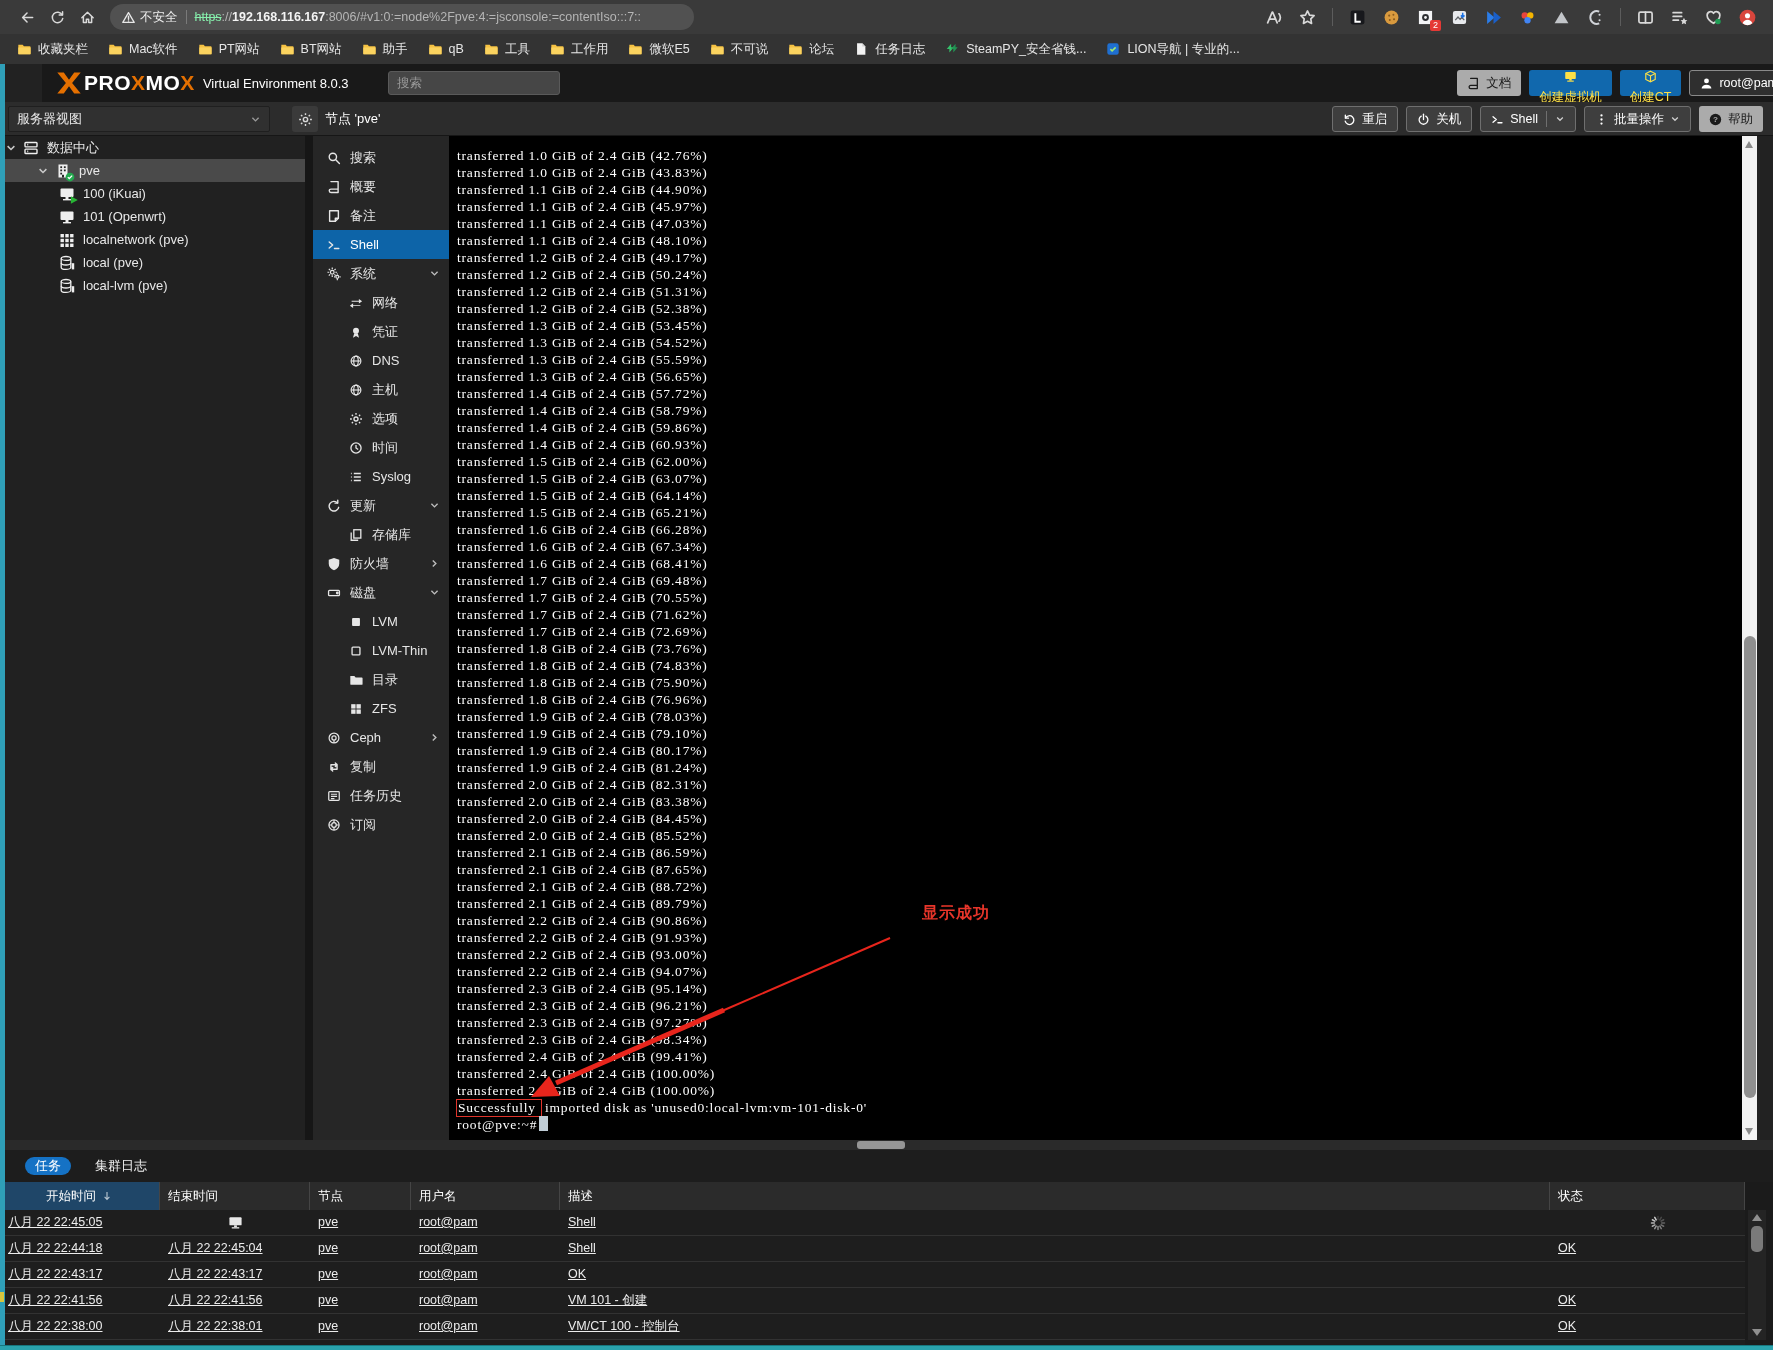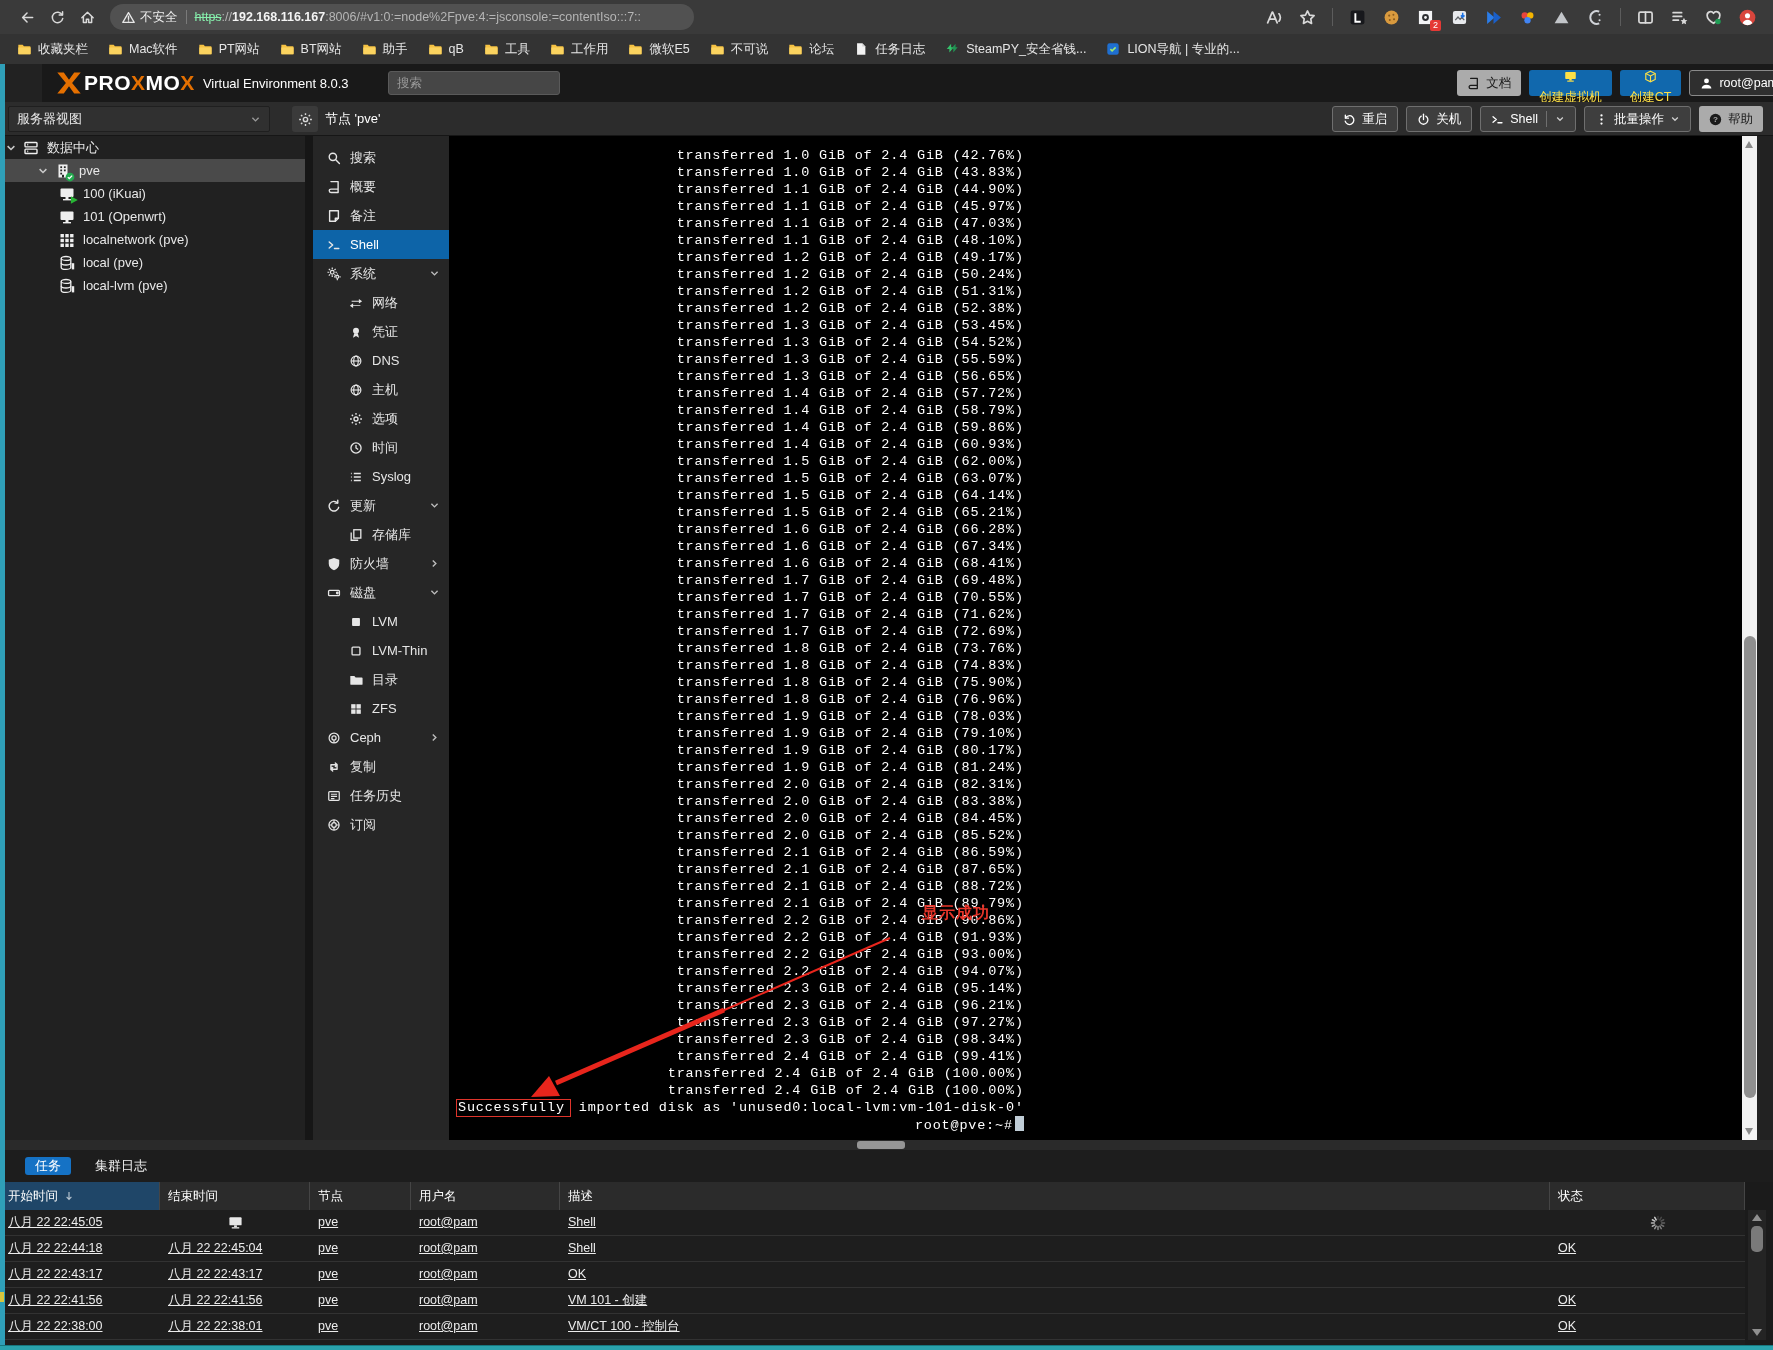--- a/index.html
+++ b/index.html
@@ -84,22 +84,22 @@
   .menu-panel{position:absolute;left:313px;top:136px;width:136px;height:1004px;background:#262626;
               color:#e6e6e6;font-size:13px;padding-top:7px;box-sizing:border-box;}
   .menu-item{position:relative;height:29px;display:flex;align-items:center;gap:9px;padding-left:14px;white-space:nowrap;}
   .menu-item.lvl1{padding-left:36px;}
   .menu-item.selected{background:#0d64a8;color:#fff;}
   .menu-item .icon{color:#e6e6e6;}
   .menu-item .chev{position:absolute;right:9px;width:11px;height:11px;color:#bdbdbd;}
 
   
   .console{position:absolute;left:449px;top:136px;width:1293px;height:1004px;background:#000;overflow:hidden;}
-  .term{position:absolute;left:8px;top:11px;font-family:Liberation Mono, monospace;
-        font-size:13.5px;line-height:17px;letter-spacing:.8px;color:#fff;white-space:pre;text-align:right;}
+  .term{position:absolute;left:8px;top:11px;font-family:Liberation Serif, serif;
+        font-size:13.5px;line-height:17px;letter-spacing:.8px;color:#fff;white-space:pre;}
   .term-line{height:17px;}
   .success-box{box-shadow:0 0 0 1px #df342b;padding:0 5px 1px 1px;}
   .cursor{display:inline-block;width:9px;height:15px;background:#c0cdd6;vertical-align:-2px;margin-left:2px;}
   .console-scrollbar{position:absolute;left:1742px;top:136px;width:15px;height:1004px;background:#f2f2f2;}
   .cs-up{position:absolute;left:3px;top:5px;width:0;height:0;border-left:4.5px solid transparent;
          border-right:4.5px solid transparent;border-bottom:7px solid #8a8a8a;}
   .cs-down{position:absolute;left:3px;bottom:5px;width:0;height:0;border-left:4.5px solid transparent;
          border-right:4.5px solid transparent;border-top:7px solid #8a8a8a;}
   .cs-thumb{position:absolute;left:1.5px;top:500px;width:12px;height:462px;background:#8f8f8f;border-radius:6px;}
 
@@ -107,21 +107,21 @@
   .arrow-overlay{position:absolute;left:0;top:0;pointer-events:none;}
   .ann-text{position:absolute;left:922px;top:903px;color:#e8352a;font-size:16px;font-weight:bold;letter-spacing:1px;}
 
   
   .h-splitter{position:absolute;left:0;top:1140px;width:100%;height:10px;background:#2a2a2a;}
   .h-splitter .handle{position:absolute;left:857px;top:1px;width:48px;height:8px;background:#969696;border-radius:3px;}
 
   
   .task-panel{position:absolute;left:0;top:1150px;width:100%;height:195px;background:#1b1b1b;overflow:hidden;}
   .task-tabs{height:32px;display:flex;align-items:center;gap:14px;padding-left:25px;background:#1d1d1d;}
-  .tab{font-size:13px;color:#f0f0f0;padding:0 10px;border-radius:3px;}
+  .tab{font-size:13px;color:#f0f0f0;padding:0 10px;border-radius:12px;}
   .tab.active{background:#1572c5;color:#fff;}
   .task-header{position:absolute;left:0;top:32px;width:1745px;height:28px;background:#2b2b2b;display:flex;
                font-size:12.5px;color:#fff;}
   .th{box-sizing:border-box;border-right:1px solid #454545;padding:0 8px;line-height:28px;display:flex;align-items:center;gap:5px;}
   .th.sorted{background:#1f4668;}
   .th .icon{width:12px;height:12px;}
   .task-rows{position:absolute;left:0;top:60px;width:1745px;}
   .task-row{height:26px;display:flex;font-size:12.5px;color:#ececec;background:#1e1e1e;border-bottom:1px solid #323232;box-sizing:border-box;}
   .td{box-sizing:border-box;padding:8px 8px;line-height:25px;white-space:nowrap;overflow:hidden;display:flex;align-items:center;text-decoration:underline;}
   .td .icon{width:15px;height:15px;color:#e8e8e8;}
@@ -929,21 +929,21 @@
   <div class="h-splitter">
     <div class="handle"></div>
   </div>
 
   <div class="task-panel">
     <div class="task-tabs" id="task-tabs">
         <span class="tab active">任务</span>
         <span class="tab">集群日志</span>
       </div>
     <div class="task-header" id="task-header">
-        <div class="th sorted" style="width: 160px;">
+        <div class="th sorted" style="width: 160px; justify-content: center;">
           <span>开始时间</span>
           <span class="icon">
             <svg viewBox="0 0 16 16" fill="none" stroke="#b9c6d2" stroke-width="1.5">
               <path d="M8 2.5v10M4.8 9.3L8 12.5l3.2-3.2"></path>
             </svg>
           </span>
         </div>
         <div class="th" style="width: 150px;">
           <span>结束时间</span>
         </div>

